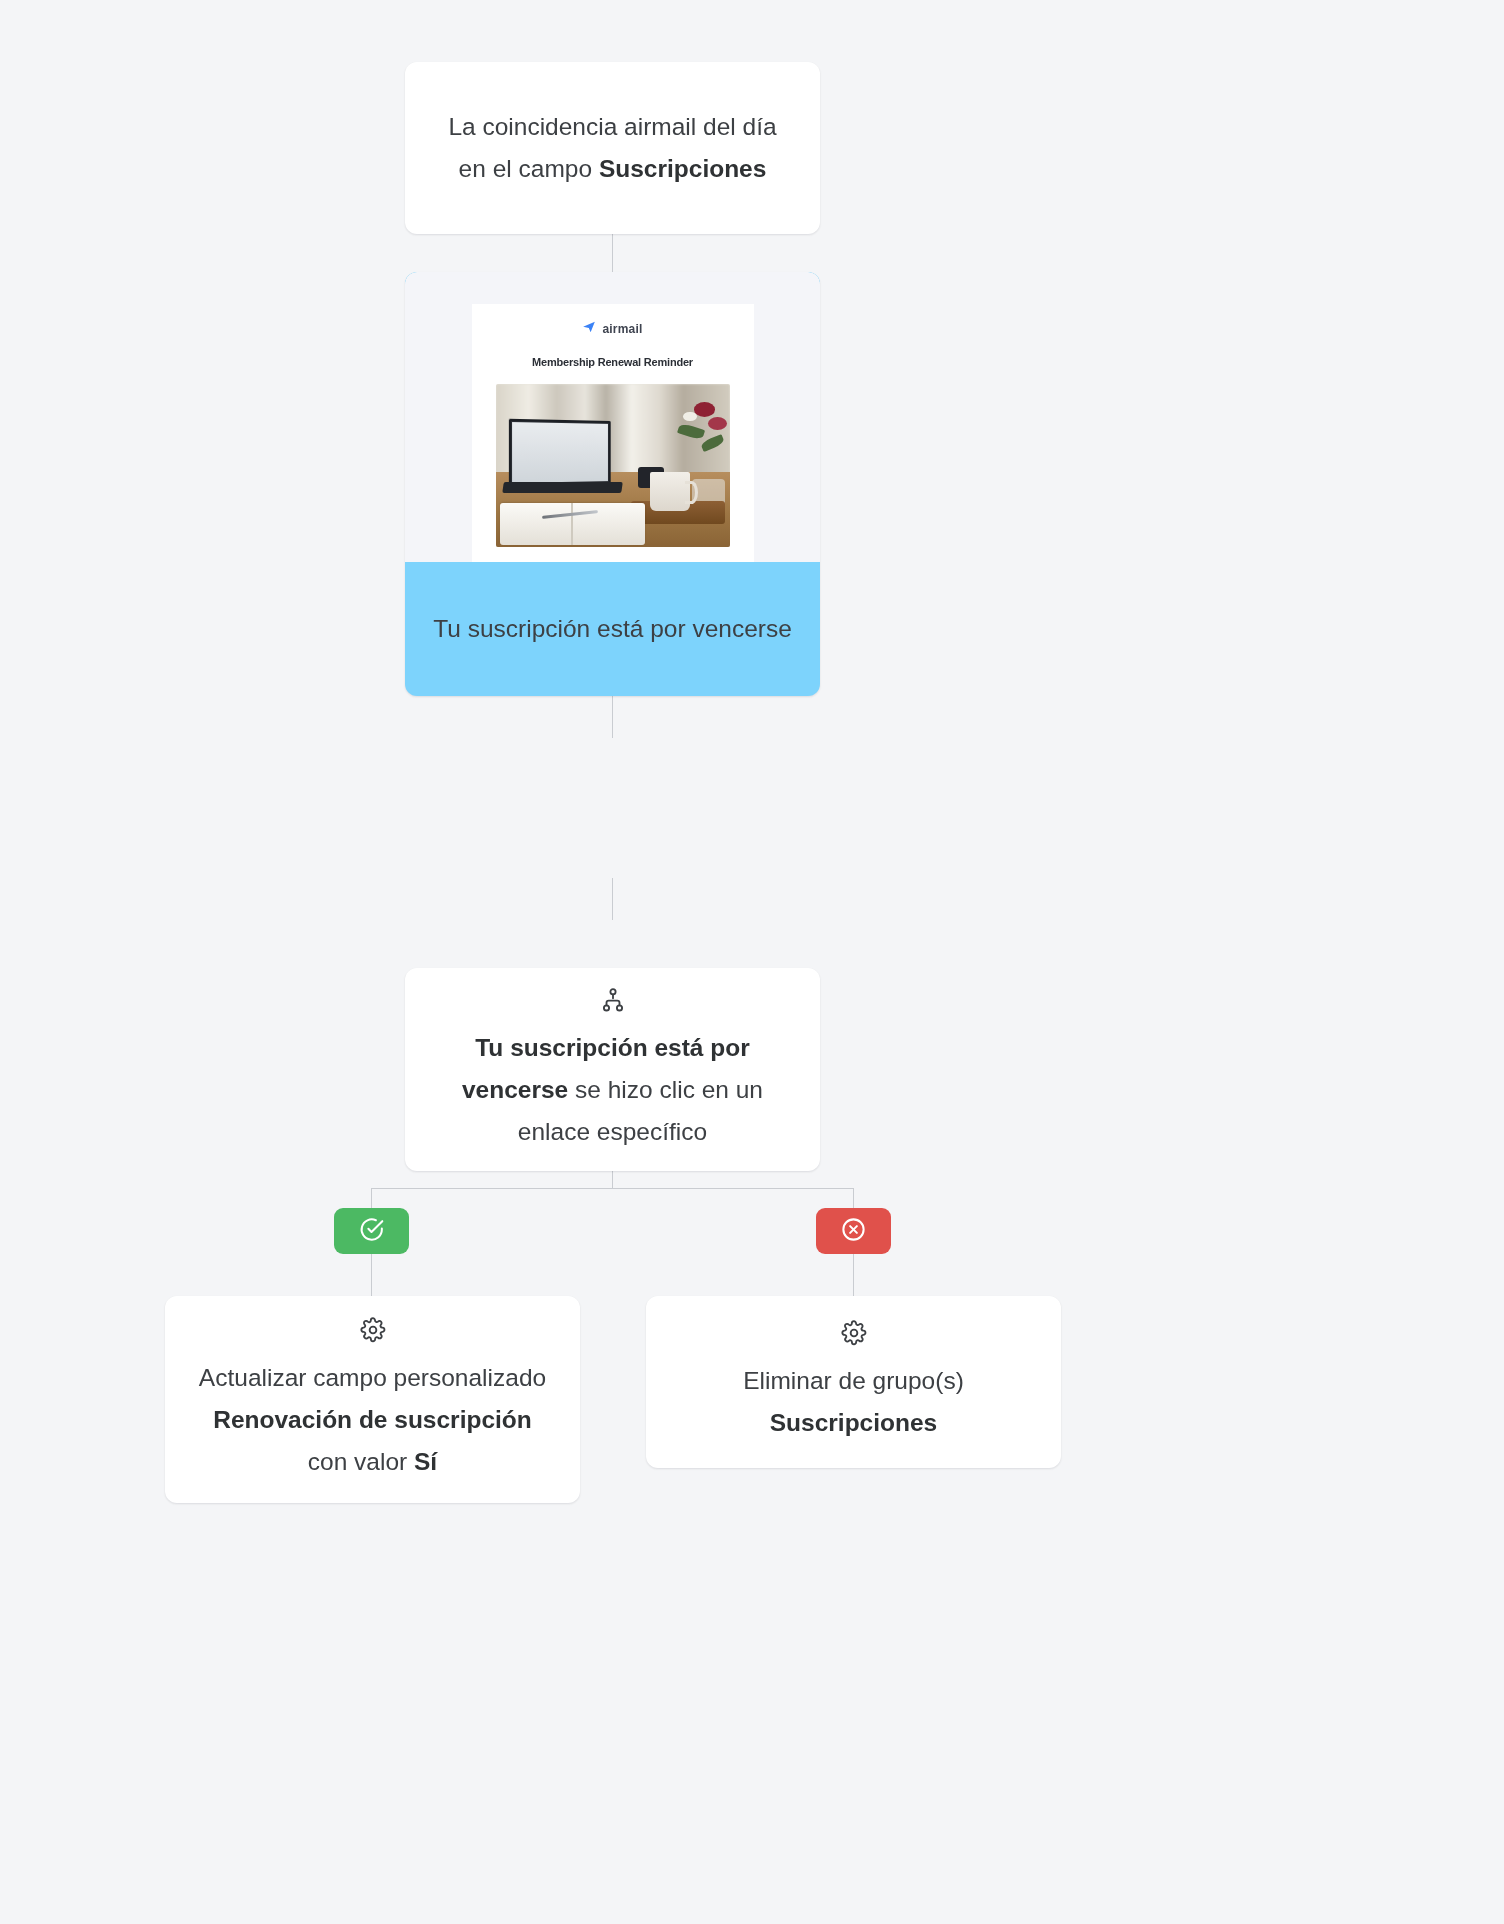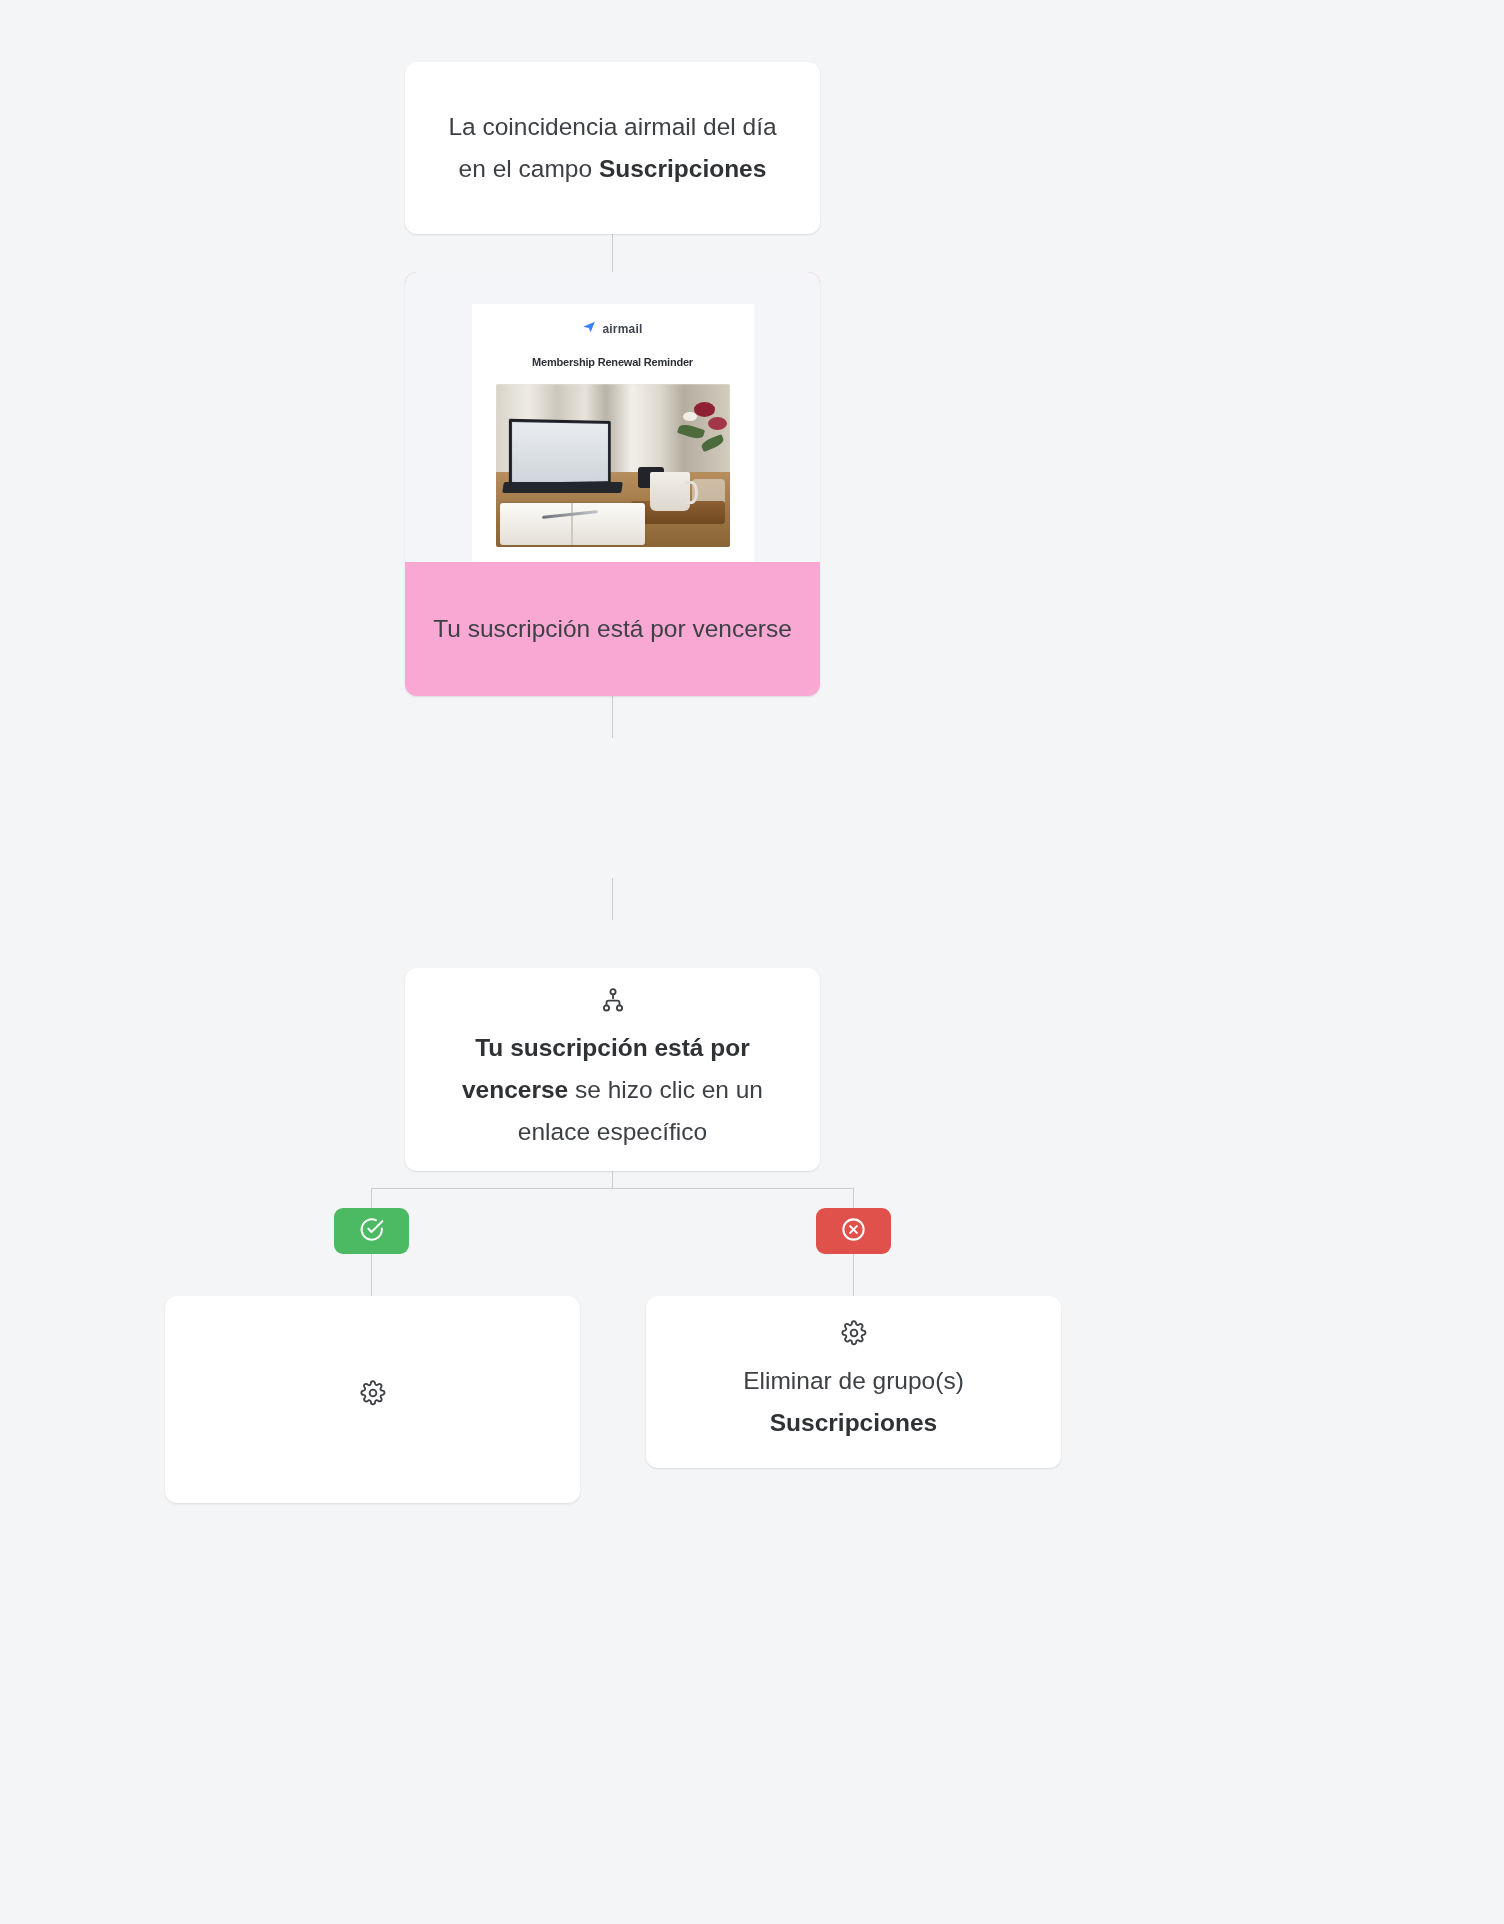--- a/index.html
+++ b/index.html
@@ -74,21 +74,21 @@
   }
 
   
   #node-email {
     left: 405px;
     top: 272px;
     width: 415px;
     height: 424px;
     justify-content: flex-start;
     overflow: hidden;
-    background: #f9a8d4;
+    background: #7dd3fc;
   }
   .email-preview-wrap {
     width: 100%;
     height: 290px;
     background: #f4f5f9;
     border-top-left-radius: 12px;
     border-top-right-radius: 12px;
     display: flex;
     align-items: flex-start;
     justify-content: center;
@@ -366,20 +366,23 @@
     </span>
   </div>
 
   <div class="card" id="node-action-yes">
     <div class="card-icon">
       <svg width="26" height="26" viewBox="0 0 24 24" fill="none" stroke="#3d4044" stroke-width="1.7" stroke-linecap="round" stroke-linejoin="round">
         <circle cx="12" cy="12" r="3.1"></circle>
         <path d="M19.1 14.6a1.6 1.6 0 0 0 .32 1.77l.06.06a1.93 1.93 0 1 1-2.74 2.74l-.06-.06a1.6 1.6 0 0 0-1.77-.32 1.6 1.6 0 0 0-.97 1.47v.17a1.93 1.93 0 0 1-3.86 0v-.09a1.6 1.6 0 0 0-1.05-1.47 1.6 1.6 0 0 0-1.77.32l-.06.06A1.93 1.93 0 1 1 4.43 16.5l.06-.06a1.6 1.6 0 0 0 .32-1.77 1.6 1.6 0 0 0-1.47-.97h-.17a1.93 1.93 0 1 1 0-3.86h.09a1.6 1.6 0 0 0 1.47-1.05 1.6 1.6 0 0 0-.32-1.77l-.06-.06A1.93 1.93 0 1 1 7.1 4.28l.06.06a1.6 1.6 0 0 0 1.77.32h.08a1.6 1.6 0 0 0 .97-1.47v-.17a1.93 1.93 0 0 1 3.86 0v.09a1.6 1.6 0 0 0 .97 1.47 1.6 1.6 0 0 0 1.77-.32l.06-.06a1.93 1.93 0 1 1 2.74 2.74l-.06.06a1.6 1.6 0 0 0-.32 1.77v.08a1.6 1.6 0 0 0 1.47.97h.17a1.93 1.93 0 1 1 0 3.86h-.09a1.6 1.6 0 0 0-1.47.97z"></path>
       </svg>
     </div>
+    <div class="card-text">
+      <span>Actualizar campo personalizado </span><b>Renovación de suscripción</b><span> con valor </span><b>Sí</b>
+    </div>
   </div>
 
   <div class="card" id="node-action-no">
     <div class="card-icon">
       <svg width="26" height="26" viewBox="0 0 24 24" fill="none" stroke="#3d4044" stroke-width="1.7" stroke-linecap="round" stroke-linejoin="round">
         <circle cx="12" cy="12" r="3.1"></circle>
         <path d="M19.1 14.6a1.6 1.6 0 0 0 .32 1.77l.06.06a1.93 1.93 0 1 1-2.74 2.74l-.06-.06a1.6 1.6 0 0 0-1.77-.32 1.6 1.6 0 0 0-.97 1.47v.17a1.93 1.93 0 0 1-3.86 0v-.09a1.6 1.6 0 0 0-1.05-1.47 1.6 1.6 0 0 0-1.77.32l-.06.06A1.93 1.93 0 1 1 4.43 16.5l.06-.06a1.6 1.6 0 0 0 .32-1.77 1.6 1.6 0 0 0-1.47-.97h-.17a1.93 1.93 0 1 1 0-3.86h.09a1.6 1.6 0 0 0 1.47-1.05 1.6 1.6 0 0 0-.32-1.77l-.06-.06A1.93 1.93 0 1 1 7.1 4.28l.06.06a1.6 1.6 0 0 0 1.77.32h.08a1.6 1.6 0 0 0 .97-1.47v-.17a1.93 1.93 0 0 1 3.86 0v.09a1.6 1.6 0 0 0 .97 1.47 1.6 1.6 0 0 0 1.77-.32l.06-.06a1.93 1.93 0 1 1 2.74 2.74l-.06.06a1.6 1.6 0 0 0-.32 1.77v.08a1.6 1.6 0 0 0 1.47.97h.17a1.93 1.93 0 1 1 0 3.86h-.09a1.6 1.6 0 0 0-1.47.97z"></path>
       </svg>
     </div>
     <div class="card-text">

